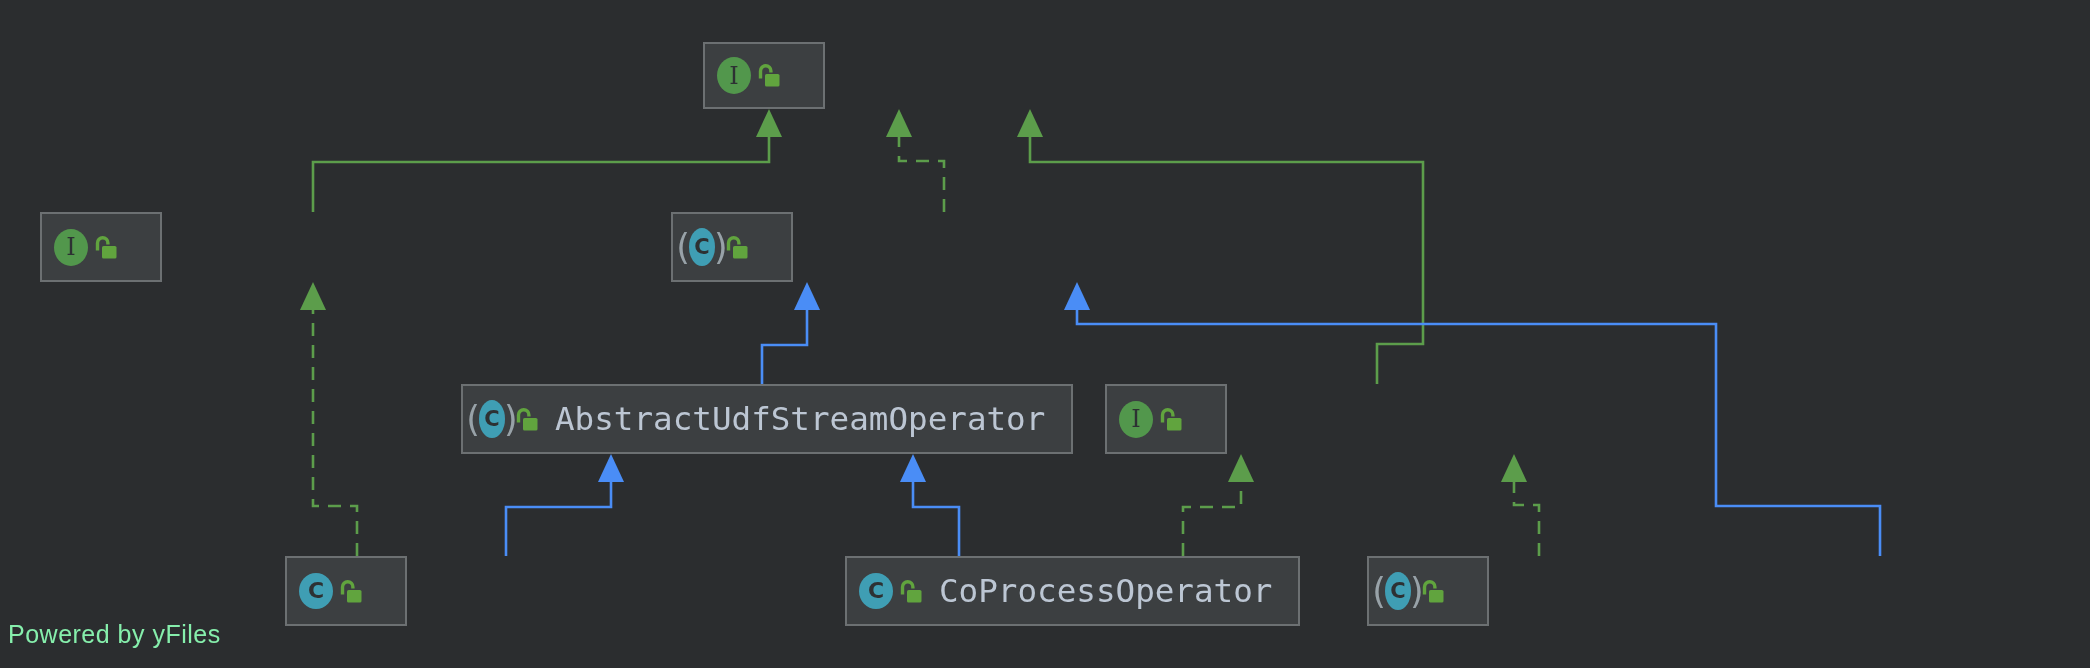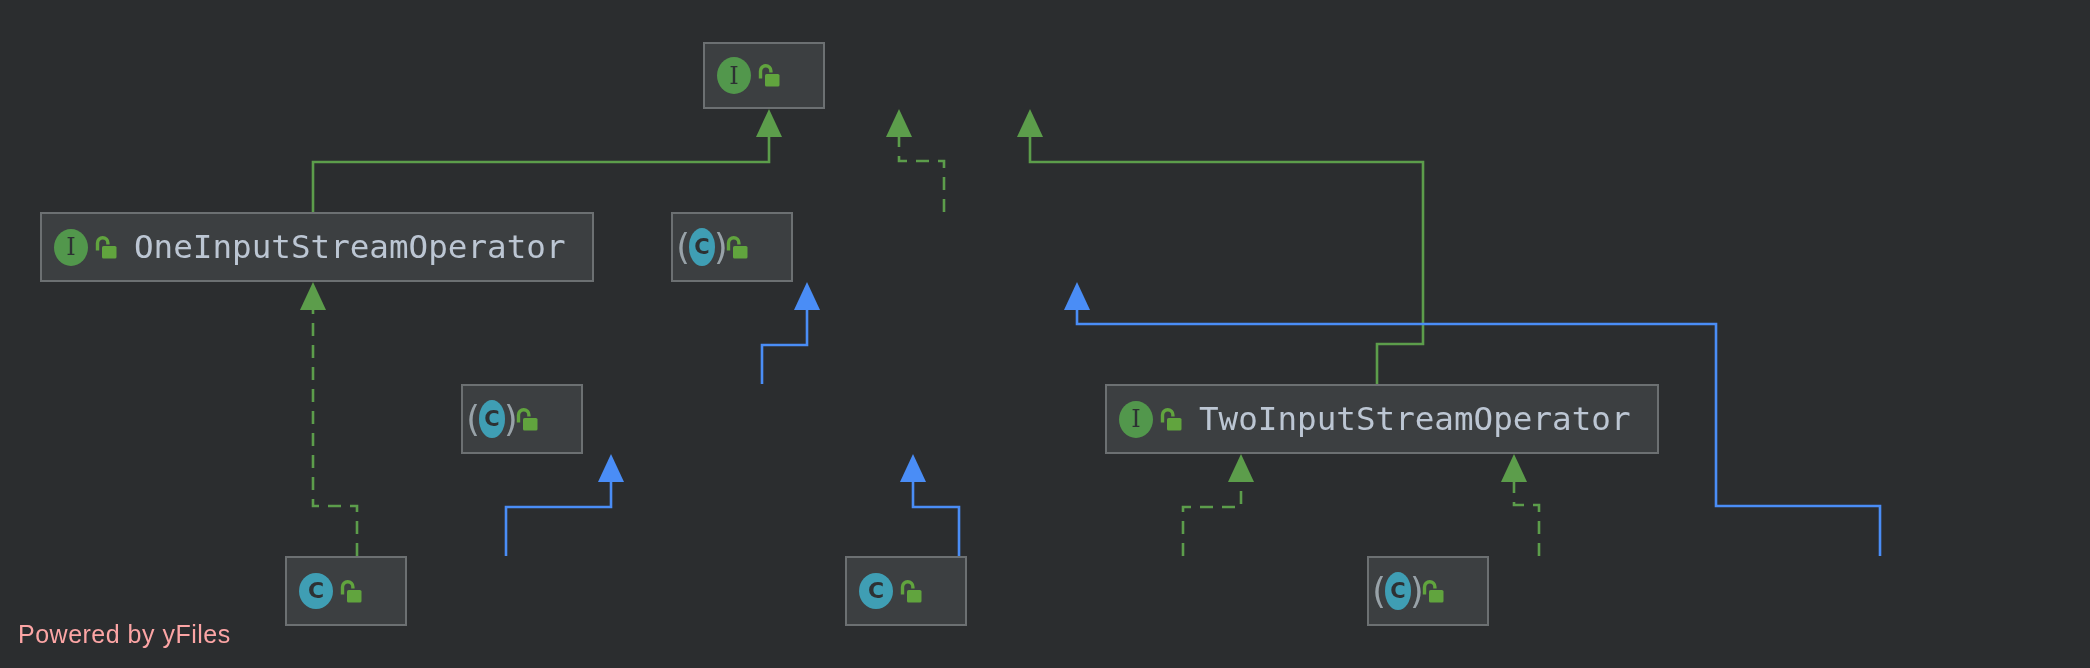--- a/index.html
+++ b/index.html
@@ -40,23 +40,23 @@
     color:#2d3133; font-family:"DejaVu Sans", sans-serif; font-weight:bold; font-size:21px;
     line-height:1; flex:none;
   }
   .paren {
     color:#98a2a8; font-family:"DejaVu Sans", sans-serif;
     font-size:35px; line-height:1; margin:0 -1px; font-weight:normal;
   }
   .lock { width:24px; height:27px; flex:none; margin-right:16px; }
   .lock svg { display:block; width:24px; height:27px; }
   #powered-by {
-    position:absolute; left:18px; top:620px;
+    position:absolute; left:8px; top:620px;
     font-family:"Liberation Sans", sans-serif; font-size:25px;
-    letter-spacing:0.5px; color:#fca5a5;
+    letter-spacing:0.5px; color:#86efac;
   }
 </style>
 </head>
 <body>
 
 <div id="canvas">
 
   <svg class="edges" id="edges-svg" width="2090" height="668">
       <polyline points="313,212 313,162 769,162 769,137" fill="none" stroke="#5c9d4b" stroke-width="2.6"></polyline>
       <polygon points="769,109 756,137 782,137" fill="#5c9d4b"></polygon>
@@ -95,21 +95,20 @@
   <div class="node" style="left:40px; top:212px;">
     <span class="type-icon iface">
       <span class="circle">I</span>
     </span>
     <span class="lock">
       <svg viewBox="0 0 24 26">
           <path d="M3.5 16 V8.5 a5.2 5.2 0 0 1 10.4 0 V10" fill="none" stroke="#61a43e" stroke-width="3.4"></path>
           <rect x="8" y="11.5" width="14.5" height="12.5" rx="1.6" fill="#61a43e"></rect>
         </svg>
     </span>
-    <span class="node-label">OneInputStreamOperator</span>
   </div>
 
   <div class="node" style="left:671px; top:212px;">
     <span class="type-icon abstract">
       <span class="paren">(</span>
       <span class="bubble">C</span>
       <span class="paren">)</span>
     </span>
     <span class="lock">
       <svg viewBox="0 0 24 26">
@@ -124,33 +123,33 @@
       <span class="paren">(</span>
       <span class="bubble">C</span>
       <span class="paren">)</span>
     </span>
     <span class="lock">
       <svg viewBox="0 0 24 26">
           <path d="M3.5 16 V8.5 a5.2 5.2 0 0 1 10.4 0 V10" fill="none" stroke="#61a43e" stroke-width="3.4"></path>
           <rect x="8" y="11.5" width="14.5" height="12.5" rx="1.6" fill="#61a43e"></rect>
         </svg>
     </span>
+    <span class="node-label">AbstractUdfStreamOperator</span>
   </div>
 
   <div class="node" style="left:1105px; top:384px;">
     <span class="type-icon iface">
       <span class="circle">I</span>
     </span>
     <span class="lock">
       <svg viewBox="0 0 24 26">
           <path d="M3.5 16 V8.5 a5.2 5.2 0 0 1 10.4 0 V10" fill="none" stroke="#61a43e" stroke-width="3.4"></path>
           <rect x="8" y="11.5" width="14.5" height="12.5" rx="1.6" fill="#61a43e"></rect>
         </svg>
     </span>
-    <span class="node-label">TwoInputStreamOperator</span>
   </div>
 
   <div class="node" style="left:285px; top:556px;">
     <span class="type-icon cls">
       <span class="circle">C</span>
     </span>
     <span class="lock">
       <svg viewBox="0 0 24 26">
           <path d="M3.5 16 V8.5 a5.2 5.2 0 0 1 10.4 0 V10" fill="none" stroke="#61a43e" stroke-width="3.4"></path>
           <rect x="8" y="11.5" width="14.5" height="12.5" rx="1.6" fill="#61a43e"></rect>
@@ -161,20 +160,21 @@
   <div class="node" style="left:845px; top:556px;">
     <span class="type-icon cls">
       <span class="circle">C</span>
     </span>
     <span class="lock">
       <svg viewBox="0 0 24 26">
           <path d="M3.5 16 V8.5 a5.2 5.2 0 0 1 10.4 0 V10" fill="none" stroke="#61a43e" stroke-width="3.4"></path>
           <rect x="8" y="11.5" width="14.5" height="12.5" rx="1.6" fill="#61a43e"></rect>
         </svg>
     </span>
+    <span class="node-label">CoProcessOperator</span>
   </div>
 
   <div class="node" style="left:1367px; top:556px;">
     <span class="type-icon abstract">
       <span class="paren">(</span>
       <span class="bubble">C</span>
       <span class="paren">)</span>
     </span>
     <span class="lock">
       <svg viewBox="0 0 24 26">

